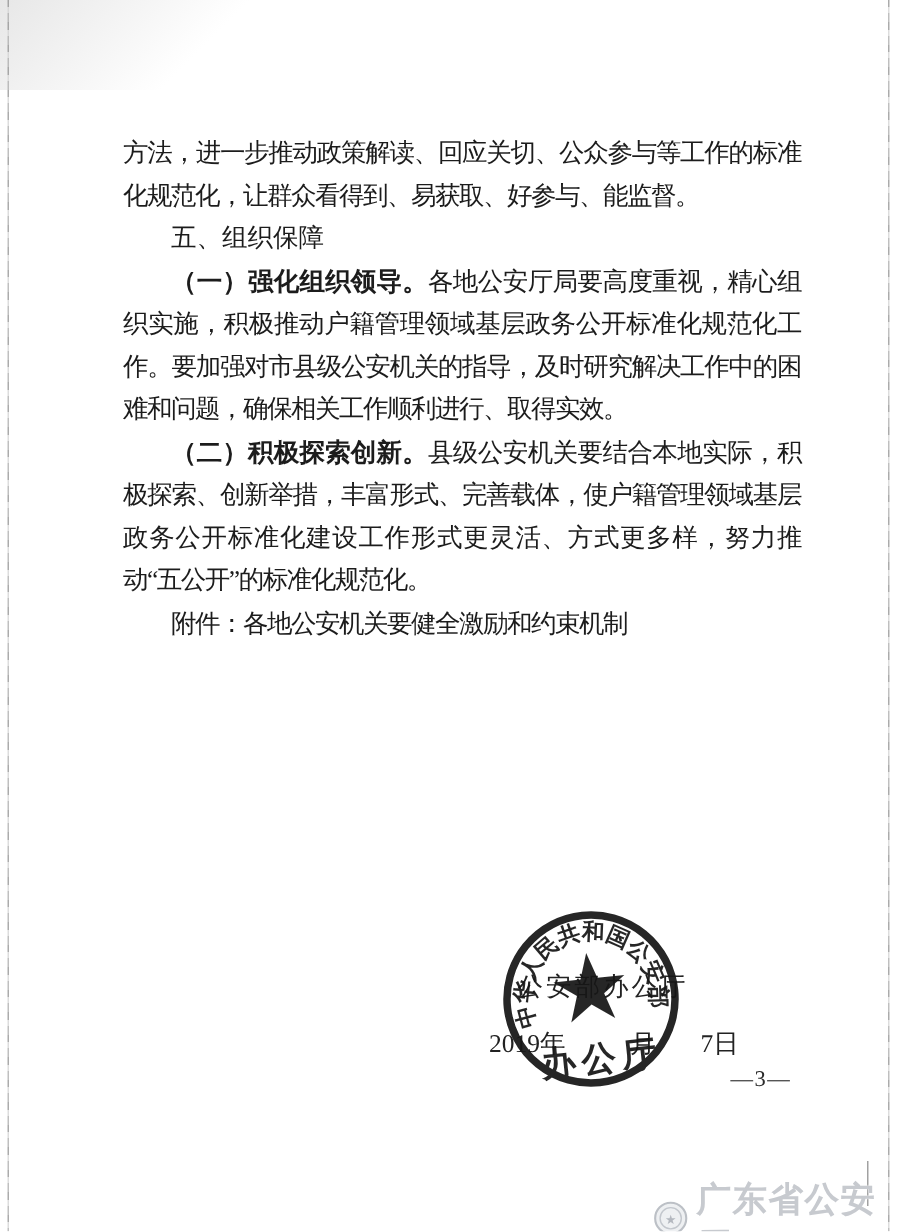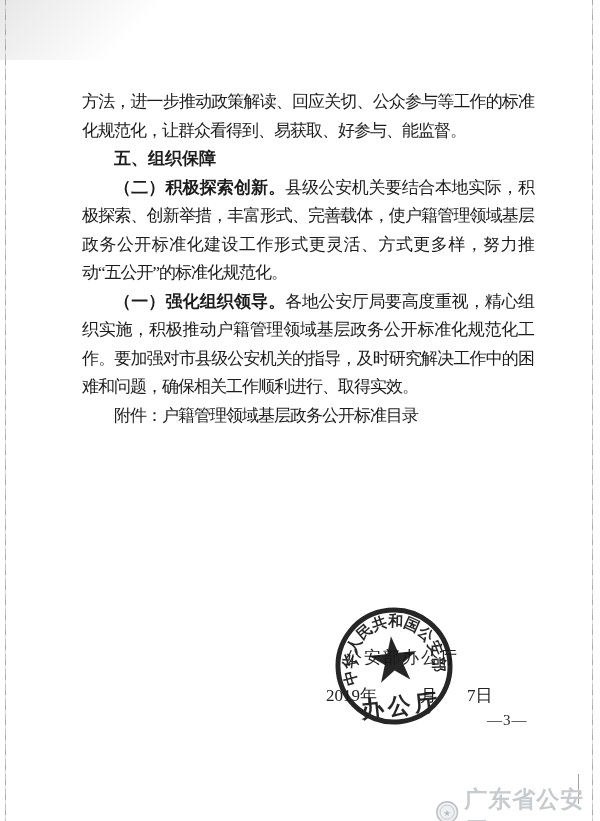--- a/index.html
+++ b/index.html
@@ -16,21 +16,21 @@
   .edge-right{left:592px;}
   .fold-mark{position:absolute;left:578px;top:774px;width:1px;height:30px;background:#8a8a8a;opacity:.8;}
 
   
   .doc-body{
     position:absolute;left:82px;top:88px;width:452px;
     font-size:17px;line-height:28.5px;letter-spacing:-1px;
     text-align:justify;
   }
   .doc-body p,.doc-body h3{margin:0;padding:0;}
-  .doc-body h3{font-size:17px;font-weight:bold;text-indent:32px;
+  .doc-body h3{font-size:17px;font-weight:normal;text-indent:32px;
     font-family:"Liberation Sans","DejaVu Sans",sans-serif;letter-spacing:0;}
   .para{text-indent:32px;}
   .lead{font-weight:bold;font-family:"Liberation Sans","DejaVu Sans",sans-serif;letter-spacing:-.5px;}
   .attach{text-indent:32px;}
 
   
   .sig-authority{position:absolute;left:345px;top:646px;font-size:17px;letter-spacing:2px;color:#222;}
   .date-frag{position:absolute;top:684px;font-size:17px;color:#222;}
   .frag0{left:326px;}
   .frag1{left:420px;}
@@ -57,23 +57,23 @@
 <div class="page">
 
   <div class="corner-shade"></div>
   <div class="edge-line edge-left"></div>
   <div class="edge-line edge-right"></div>
   <div class="fold-mark"></div>
 
   <div class="doc-body">
     <p>方法，进一步推动政策解读、回应关切、公众参与等工作的标准化规范化，让群众看得到、易获取、好参与、能监督。</p>
     <h3>五、组织保障</h3>
+    <p class="para"><span class="lead">（一）强化组织领导。</span><span>各地公安厅局要高度重视，精心组织实施，积极推动户籍管理领域基层政务公开标准化规范化工作。要加强对市县级公安机关的指导，及时研究解决工作中的困难和问题，确保相关工作顺利进行、取得实效。</span></p>
     <p class="para"><span class="lead">（二）积极探索创新。</span><span>县级公安机关要结合本地实际，积极探索、创新举措，丰富形式、完善载体，使户籍管理领域基层政务公开标准化建设工作形式更灵活、方式更多样，努力推动“五公开”的标准化规范化。</span></p>
-    <p class="para"><span class="lead">（一）强化组织领导。</span><span>各地公安厅局要高度重视，精心组织实施，积极推动户籍管理领域基层政务公开标准化规范化工作。要加强对市县级公安机关的指导，及时研究解决工作中的困难和问题，确保相关工作顺利进行、取得实效。</span></p>
-    <p class="attach">附件：户籍管理领域基层政务公开标准目录</p>
+    <p class="attach">附件：各地公安机关要健全激励和约束机制</p>
   </div>
 
   <div class="sig-authority">公安部办公厅</div>
   <span class="date-frag frag0">2019年</span>
   <span class="date-frag frag1">月</span>
   <span class="date-frag frag2">7日</span>
 
   <svg class="seal" viewBox="0 0 140 140">
     <circle cx="70" cy="70" r="56" fill="none" stroke="#161616" stroke-width="5"></circle>
     <path id="sealArc" d="M 32.4 83.7 A 40 40 0 1 1 107.6 83.7" fill="none"></path>

